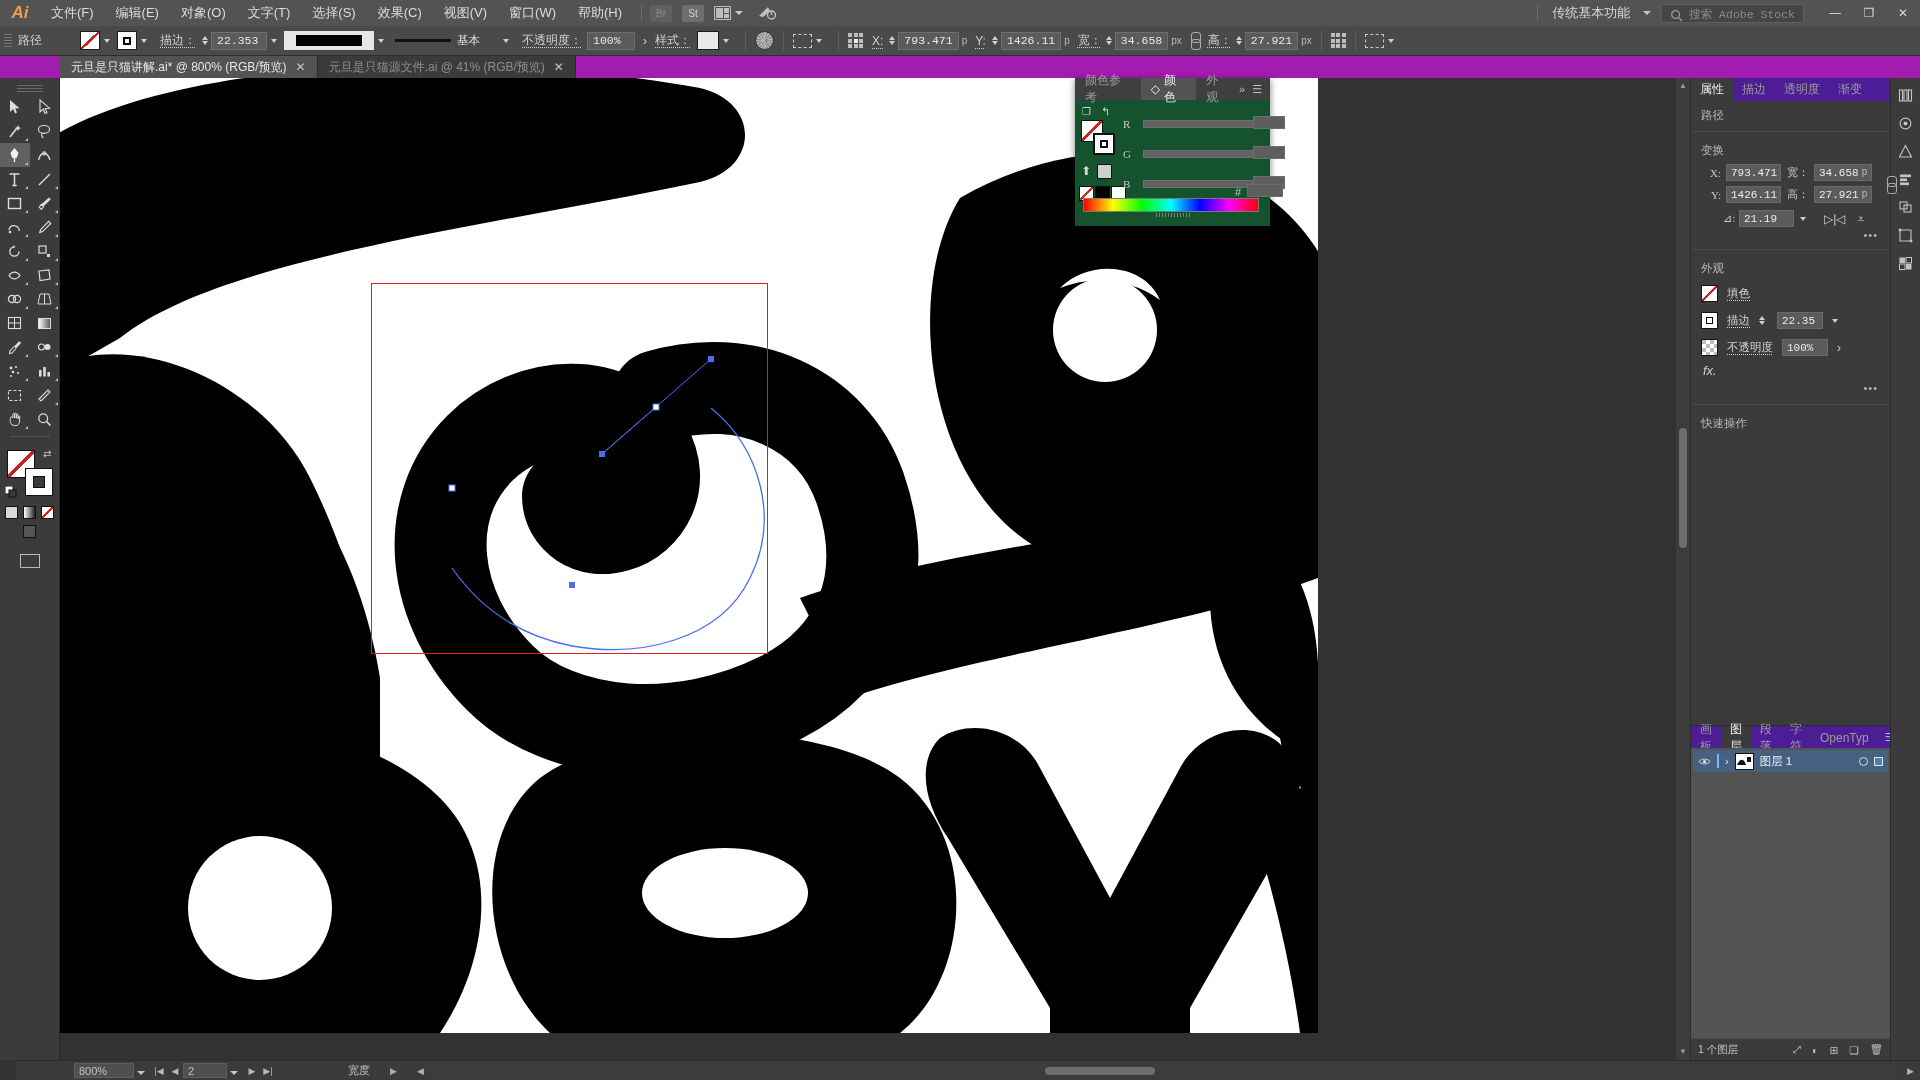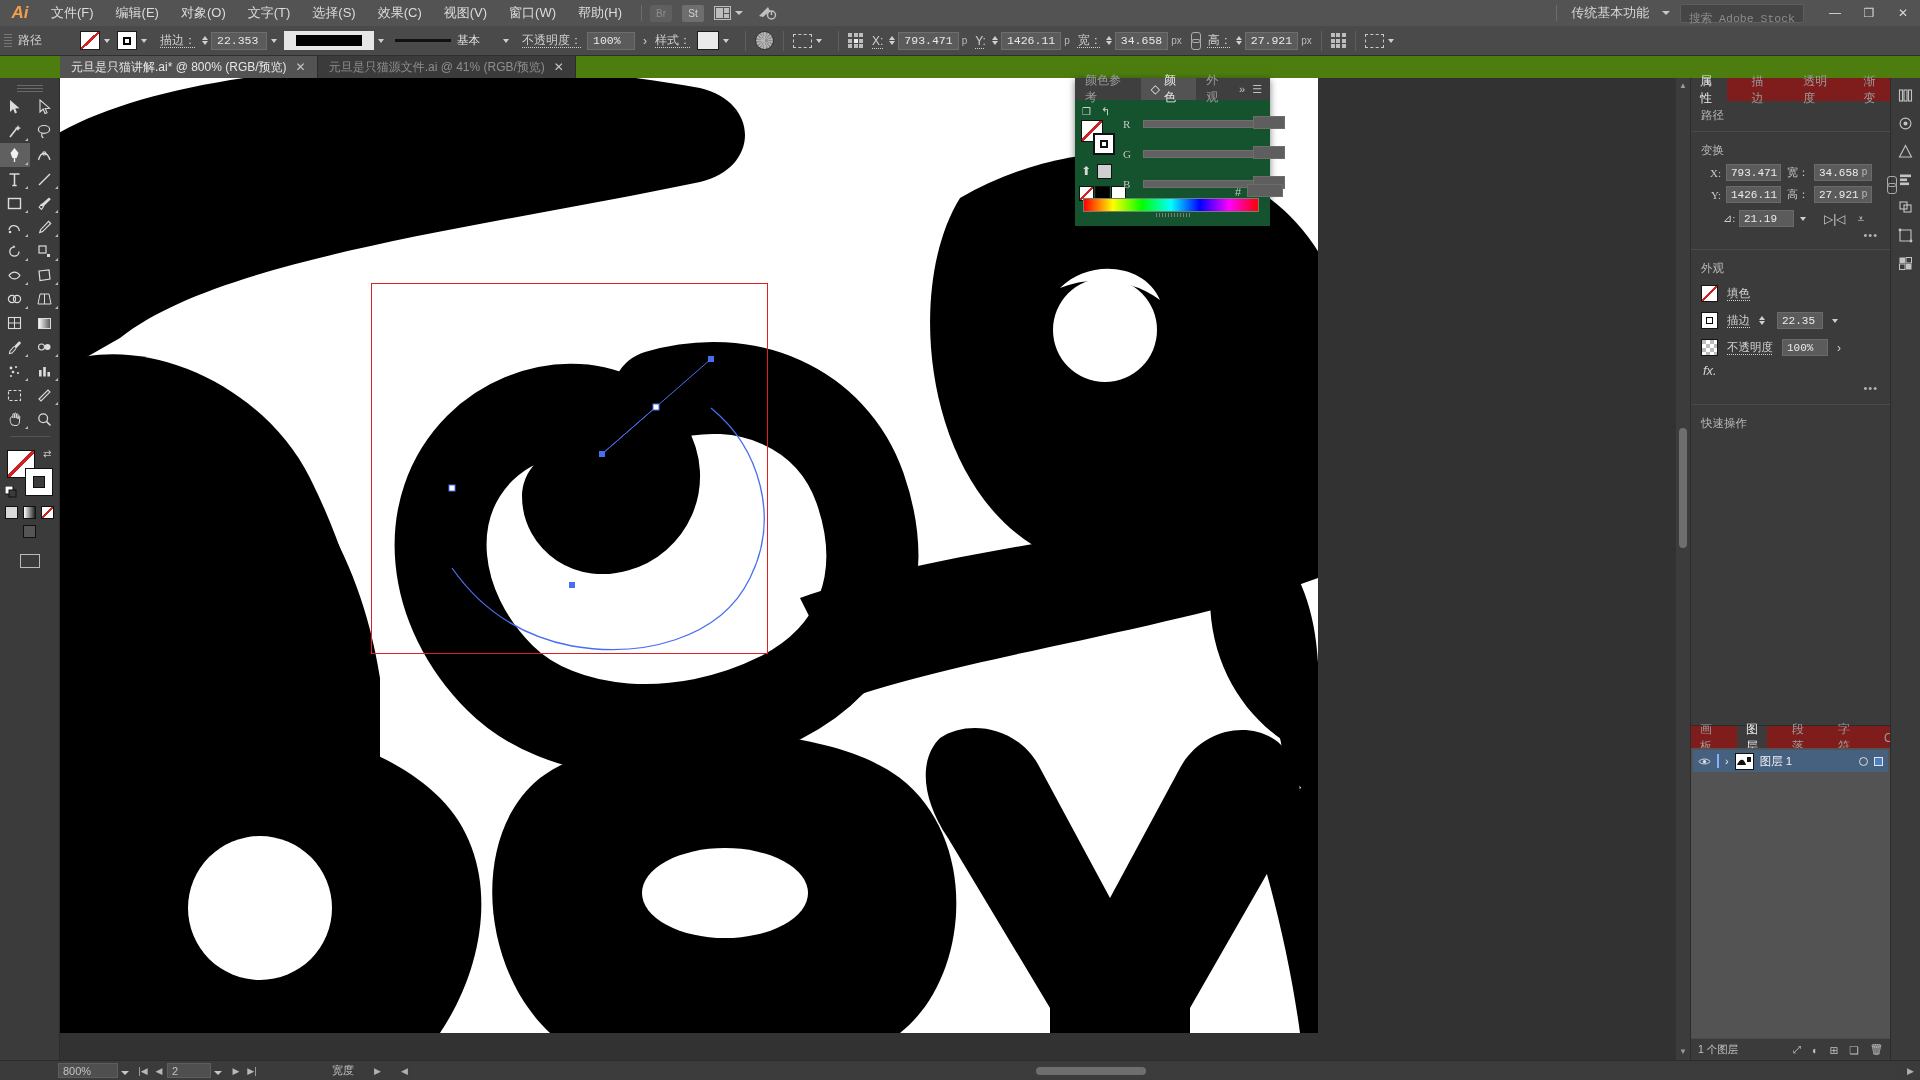--- a/index.html
+++ b/index.html
@@ -24,21 +24,21 @@
   .arrange-ico { width:17px; height:14px; border:1px solid #bdbdbd; display:grid;
                  grid-template-columns:7px 1fr; grid-template-rows:1fr 1fr; gap:1px; padding:1px; }
   .arrange-ico i { background:#bdbdbd; display:block; }
   .arrange-ico i:first-child { grid-row:span 2; }
   .caret { width:0;height:0;border-left:4px solid transparent;border-right:4px solid transparent;border-top:4px solid #c8c8c8; }
   .cc-ico { width:24px; height:20px; display:flex; align-items:center; justify-content:center; }
   .menu-spacer { flex:1; }
   .ws-label { font-size:13px; color:#d7d7d7; padding:0 6px; }
   .ws-drop { display:flex; align-items:center; gap:7px; padding-right:10px; }
   .stock-search { display:flex; align-items:flex-end; gap:6px; background:#454545; border:1px solid #5e5e5e;
-                  height:19px; padding:0 8px; border-radius:2px; margin-right:14px;flex-direction:column; }
+                  height:19px; padding:0 8px; border-radius:2px; margin-right:14px; }
   .stock-search .ph { color:#8c8c8c; font-size:11.5px; font-family:"Liberation Mono", monospace;}
   .win-btns { display:flex; height:26px; }
   .win-btn { width:34px; height:26px; display:flex; align-items:center; justify-content:center; color:#d8d8d8; font-size:12px; }
 
   
   .optbar { height:30px; background:#4a4a4a; border-bottom:1px solid #2e2e2e;
             display:flex; align-items:center; gap:0px; flex:none; padding-left:4px; }
   .grip { width:8px; height:22px; display:flex; flex-direction:column; justify-content:center; gap:2px; margin-right:6px;}
   .grip i { height:1px; background:#777; display:block; }
   .ob-label { color:#cfcfcf; font-size:12px; white-space:nowrap; }
@@ -70,21 +70,21 @@
               grid-template-rows:repeat(3,1fr); gap:1.5px; }
   .ref-grid i { background:#bdbdbd; display:block; }
   .ref-grid i.on { background:#ececec; }
   .unit { color:#b9b9b9; font-size:10px; margin-left:3px; }
   .link-ico { width:14px; height:18px; position:relative; margin:0 6px; opacity:.75; }
   .link-ico::before,.link-ico::after { content:""; position:absolute; left:3px; width:8px; height:9px;
       border:1.4px solid #cfcfcf; border-radius:3px; }
   .link-ico::before { top:0; } .link-ico::after { bottom:0; }
 
   
-  .tabbar { height:22px; background:#4d7c0f; display:flex; align-items:flex-end; flex:none; padding-left:60px; }
+  .tabbar { height:22px; background:#a21caf; display:flex; align-items:flex-end; flex:none; padding-left:60px; }
   .doc-tab { height:22px; display:flex; align-items:center; gap:9px; padding:0 11px; font-size:12px;
              background:#3b3b3b; color:#8e8e8e; border-right:1px solid #2c2c2c; white-space:nowrap; }
   .doc-tab.active { background:#535353; color:#e6e6e6; }
   .tab-x { font-size:12px; color:#c8c8c8; }
 
   
   .main { flex:1; display:flex; min-height:0; position:relative; }
 
   
   .toolbar { width:60px; background:#3b3b3b; border-right:1px solid #2b2b2b; flex:none;
@@ -114,21 +114,21 @@
   
   .canvaswrap { flex:1; position:relative; background:#323232; overflow:hidden; }
   .artboard { position:absolute; left:0; top:0; width:1258px; height:955px; background:#fff; overflow:hidden; }
   .selbox { position:absolute; border:1.5px solid #e02020; pointer-events:none; }
   .v-scroll { position:absolute; right:0; top:0; bottom:0; width:14px; background:#3c3c3c; }
   .v-thumb { position:absolute; left:3px; width:8px; background:#6e6e6e; border-radius:4px; }
   .sc-arrow { position:absolute; left:3px; width:8px; height:10px; color:#9a9a9a; font-size:8px; text-align:center; }
 
   
   .statusbar { height:20px; background:#3b3b3b; border-top:1px solid #2b2b2b;
-               display:flex; align-items:center; gap:0; font-size:11px; color:#c2c2c2; flex:none;}
+               display:flex; align-items:center; gap:0; font-size:11px; color:#c2c2c2; flex:none;margin-left:16px;}
   .sb-zoom { width:60px; height:15px; background:#4f4f4f; border:1px solid #5e5e5e; margin-left:58px;
              display:flex; align-items:center; padding:0 4px; font-size:11px; }
   .sb-caret { margin:0 6px 0 3px; }
   .navbtn { width:16px; text-align:center; color:#b8b8b8; font-size:9px; }
   .pagefield { width:44px; height:15px; background:#4f4f4f; border:1px solid #5e5e5e;
                display:flex; align-items:center; padding:0 4px; }
   .sb-tool { margin-left:72px; color:#c2c2c2; }
   .sb-arrow { margin-left:20px; color:#b0b0b0; font-size:9px; }
   .hs-track { flex:1; height:14px; background:#3c3c3c; margin:0 4px; position:relative; }
   .hs-thumb { position:absolute; top:3px; height:8px; background:#6e6e6e; border-radius:4px; }
@@ -151,21 +151,21 @@
   .cp-tiny { width:15px;height:15px;border:1px solid #111; }
   .panel-dots { font-size:11px; color:#b5b5b5; letter-spacing:1px; }
   .cp-grip { position:absolute; left:50%; transform:translateX(-50%); bottom:1px;
              width:34px; height:4px; background:repeating-linear-gradient(90deg,#7d7d7d 0 1px,transparent 1px 3px); }
 
   
   .rdock { width:200px; background:#3b3b3b; border-left:1px solid #2b2b2b; flex:none; display:flex; flex-direction:column; }
   .icon-rail { width:30px; background:#3b3b3b; border-left:1px solid #2b2b2b; flex:none;
                display:flex; flex-direction:column; align-items:center; padding-top:4px; gap:2px; }
   .rail-btn { width:26px; height:26px; display:flex; align-items:center; justify-content:center; color:#c4c4c4; }
-  .dock-tabs { display:flex; height:23px; background:#7f1d1d;gap:16px; }
+  .dock-tabs { display:flex; height:23px; background:#4c1d95; }
   .dock-tab { padding:0 9px; height:23px; display:flex; align-items:center; font-size:12px; color:#9c9c9c; }
   .dock-tab.active { background:#3b3b3b; color:#ececec; }
   .dock-menu { margin-left:auto; padding:0 7px; display:flex; align-items:center; color:#c0c0c0; font-size:11px; }
   .sec-title { font-size:11.5px; color:#b9b9b9; padding:7px 10px 4px 10px; }
   .sec-div { height:1px; background:#4b4b4b; margin:4px 0; }
   .xf-grid { display:flex; padding:2px 8px 0 8px; align-items:flex-start; gap:6px; }
   .ref9 { width:18px; height:18px; display:grid; grid-template-columns:repeat(3,1fr);
           grid-template-rows:repeat(3,1fr); gap:2px; margin-top:6px; }
   .ref9 i { background:#b9b9b9; }
   .ref9 i.on { background:#f0f0f0; }

